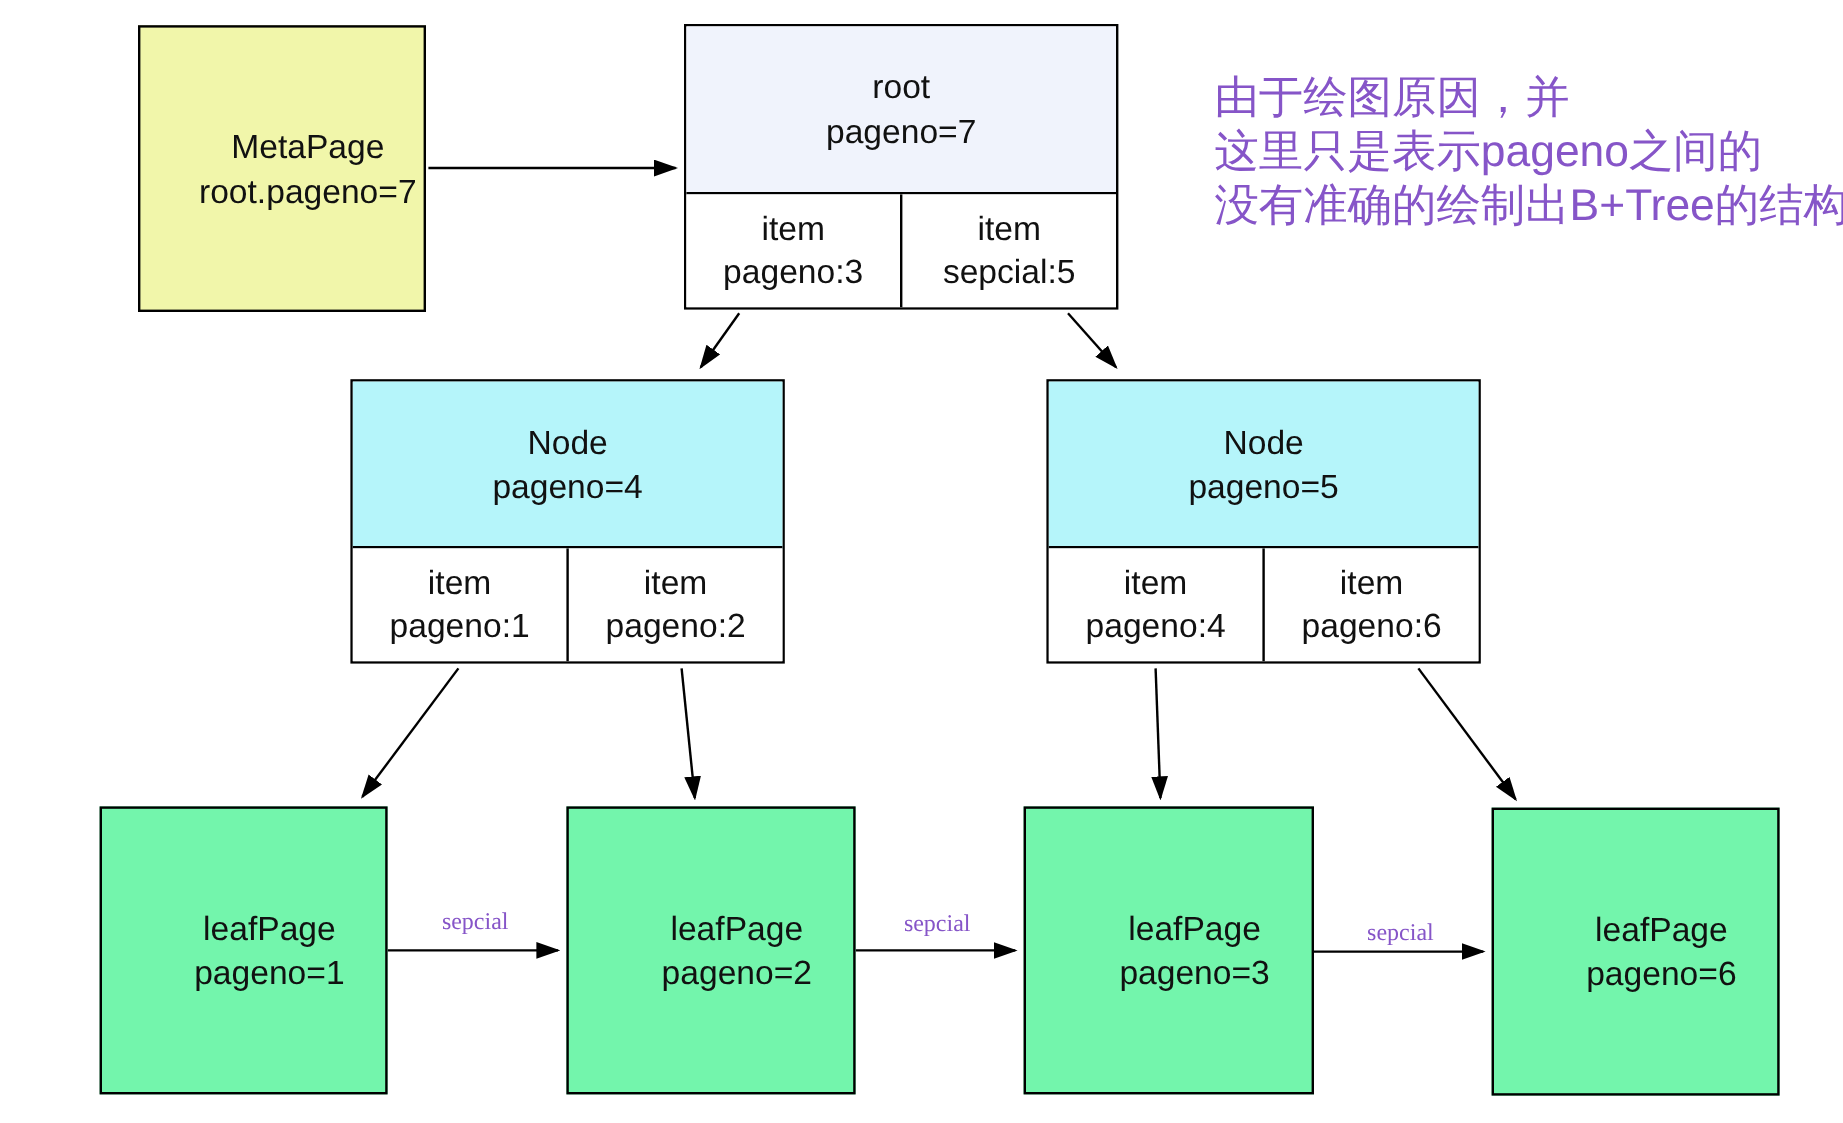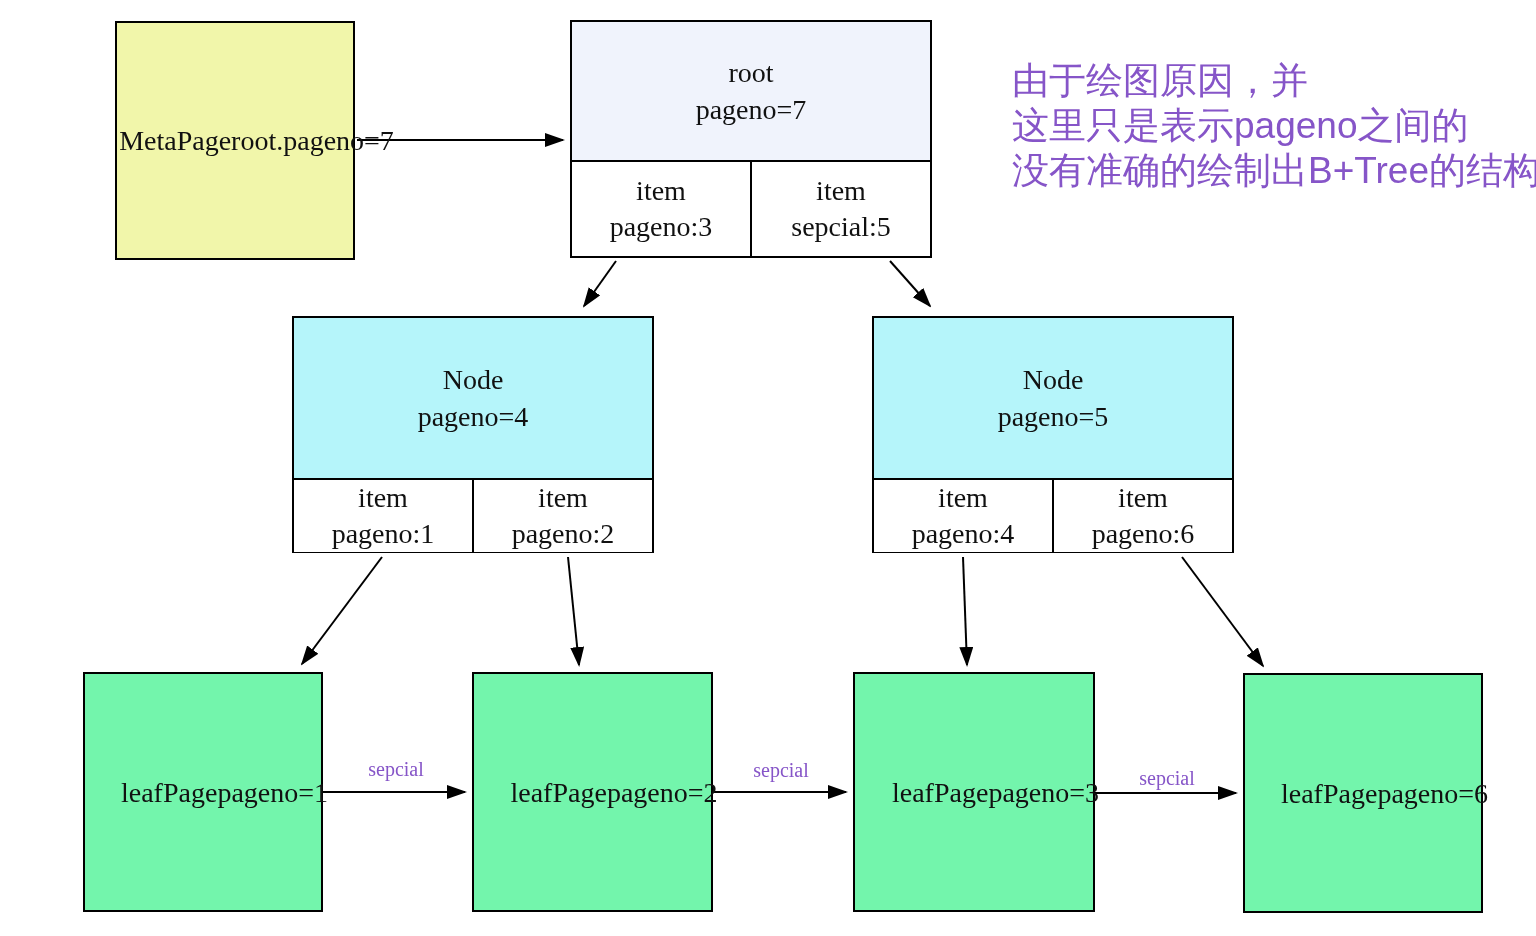--- a/index.html
+++ b/index.html
@@ -1,28 +1,28 @@
 <!DOCTYPE html>
 <html style="--meta_page_fill: #f1f6aa; --root_header_fill: #f0f3fc; --node_header_fill: #b5f5fa; --leaf_fill: #73f5ac; --annotation_purple: #8655c8; --line_black: #000000;"><head>
 <meta charset="utf-8">
 <style>
   html,body{margin:0;padding:0;background:#ffffff;}
   body{width:1536px;height:936px;position:relative;overflow:hidden;
        font-family:"Liberation Sans","DejaVu Sans",sans-serif;color:#111;}
   .canvas{position:absolute;inset:0;width:1536px;height:936px;}
   .arrow-layer{position:absolute;left:0;top:0;width:1536px;height:936px;pointer-events:none;}
   .box{position:absolute;box-sizing:border-box;border:2px solid #000;text-align:center;}
-  .center-col{display:flex;flex-direction:row;align-items:center;justify-content:center;height:100%;margin-left:43px;}
-  .line{display:block;font-size:28px;line-height:37px;white-space:nowrap;font-family:Liberation Serif, serif;}
+  .center-col{display:flex;flex-direction:column;align-items:center;justify-content:center;height:100%;margin-left:43px;}
+  .line{display:block;font-size:28px;line-height:37px;white-space:nowrap;}
   .meta-page{background:var(--meta_page_fill,#f1f6aa);}
   .page{padding:0;display:flex;flex-direction:column;}
   .page-header{box-sizing:border-box;border-bottom:2px solid #000;flex:0 0 auto;
                display:flex;flex-direction:column;align-items:center;justify-content:center;}
   .root-header{background:var(--root_header_fill,#f0f3fc);height:140px;}
-  .node-header{background:var(--node_header_fill,#b5f5fa);height:162px;text-align:center;}
+  .node-header{background:var(--node_header_fill,#b5f5fa);height:139px;text-align:center;}
   .items-row{flex:1 1 auto;display:flex;background:#fff;}
   .item-cell{flex:1 1 50%;display:flex;flex-direction:column;align-items:center;justify-content:center;}
   .item-cell + .item-cell{border-left:2px solid #000;}
   .item-cell .line{line-height:36px;}
   .leaf{background:var(--leaf_fill,#73f5ac);text-align:center;}
   .annotation{position:absolute;left:1012px;top:58px;width:500px;
               color:var(--annotation_purple,#8655c8);font-size:37px;line-height:45px;}
   .annotation .ann-line{white-space:nowrap;}
   .edge-label{position:absolute;color:var(--annotation_purple,#8655c8);
               font-size:20px;white-space:nowrap;transform:translate(-50%,-50%);font-family:Liberation Serif, serif;}

